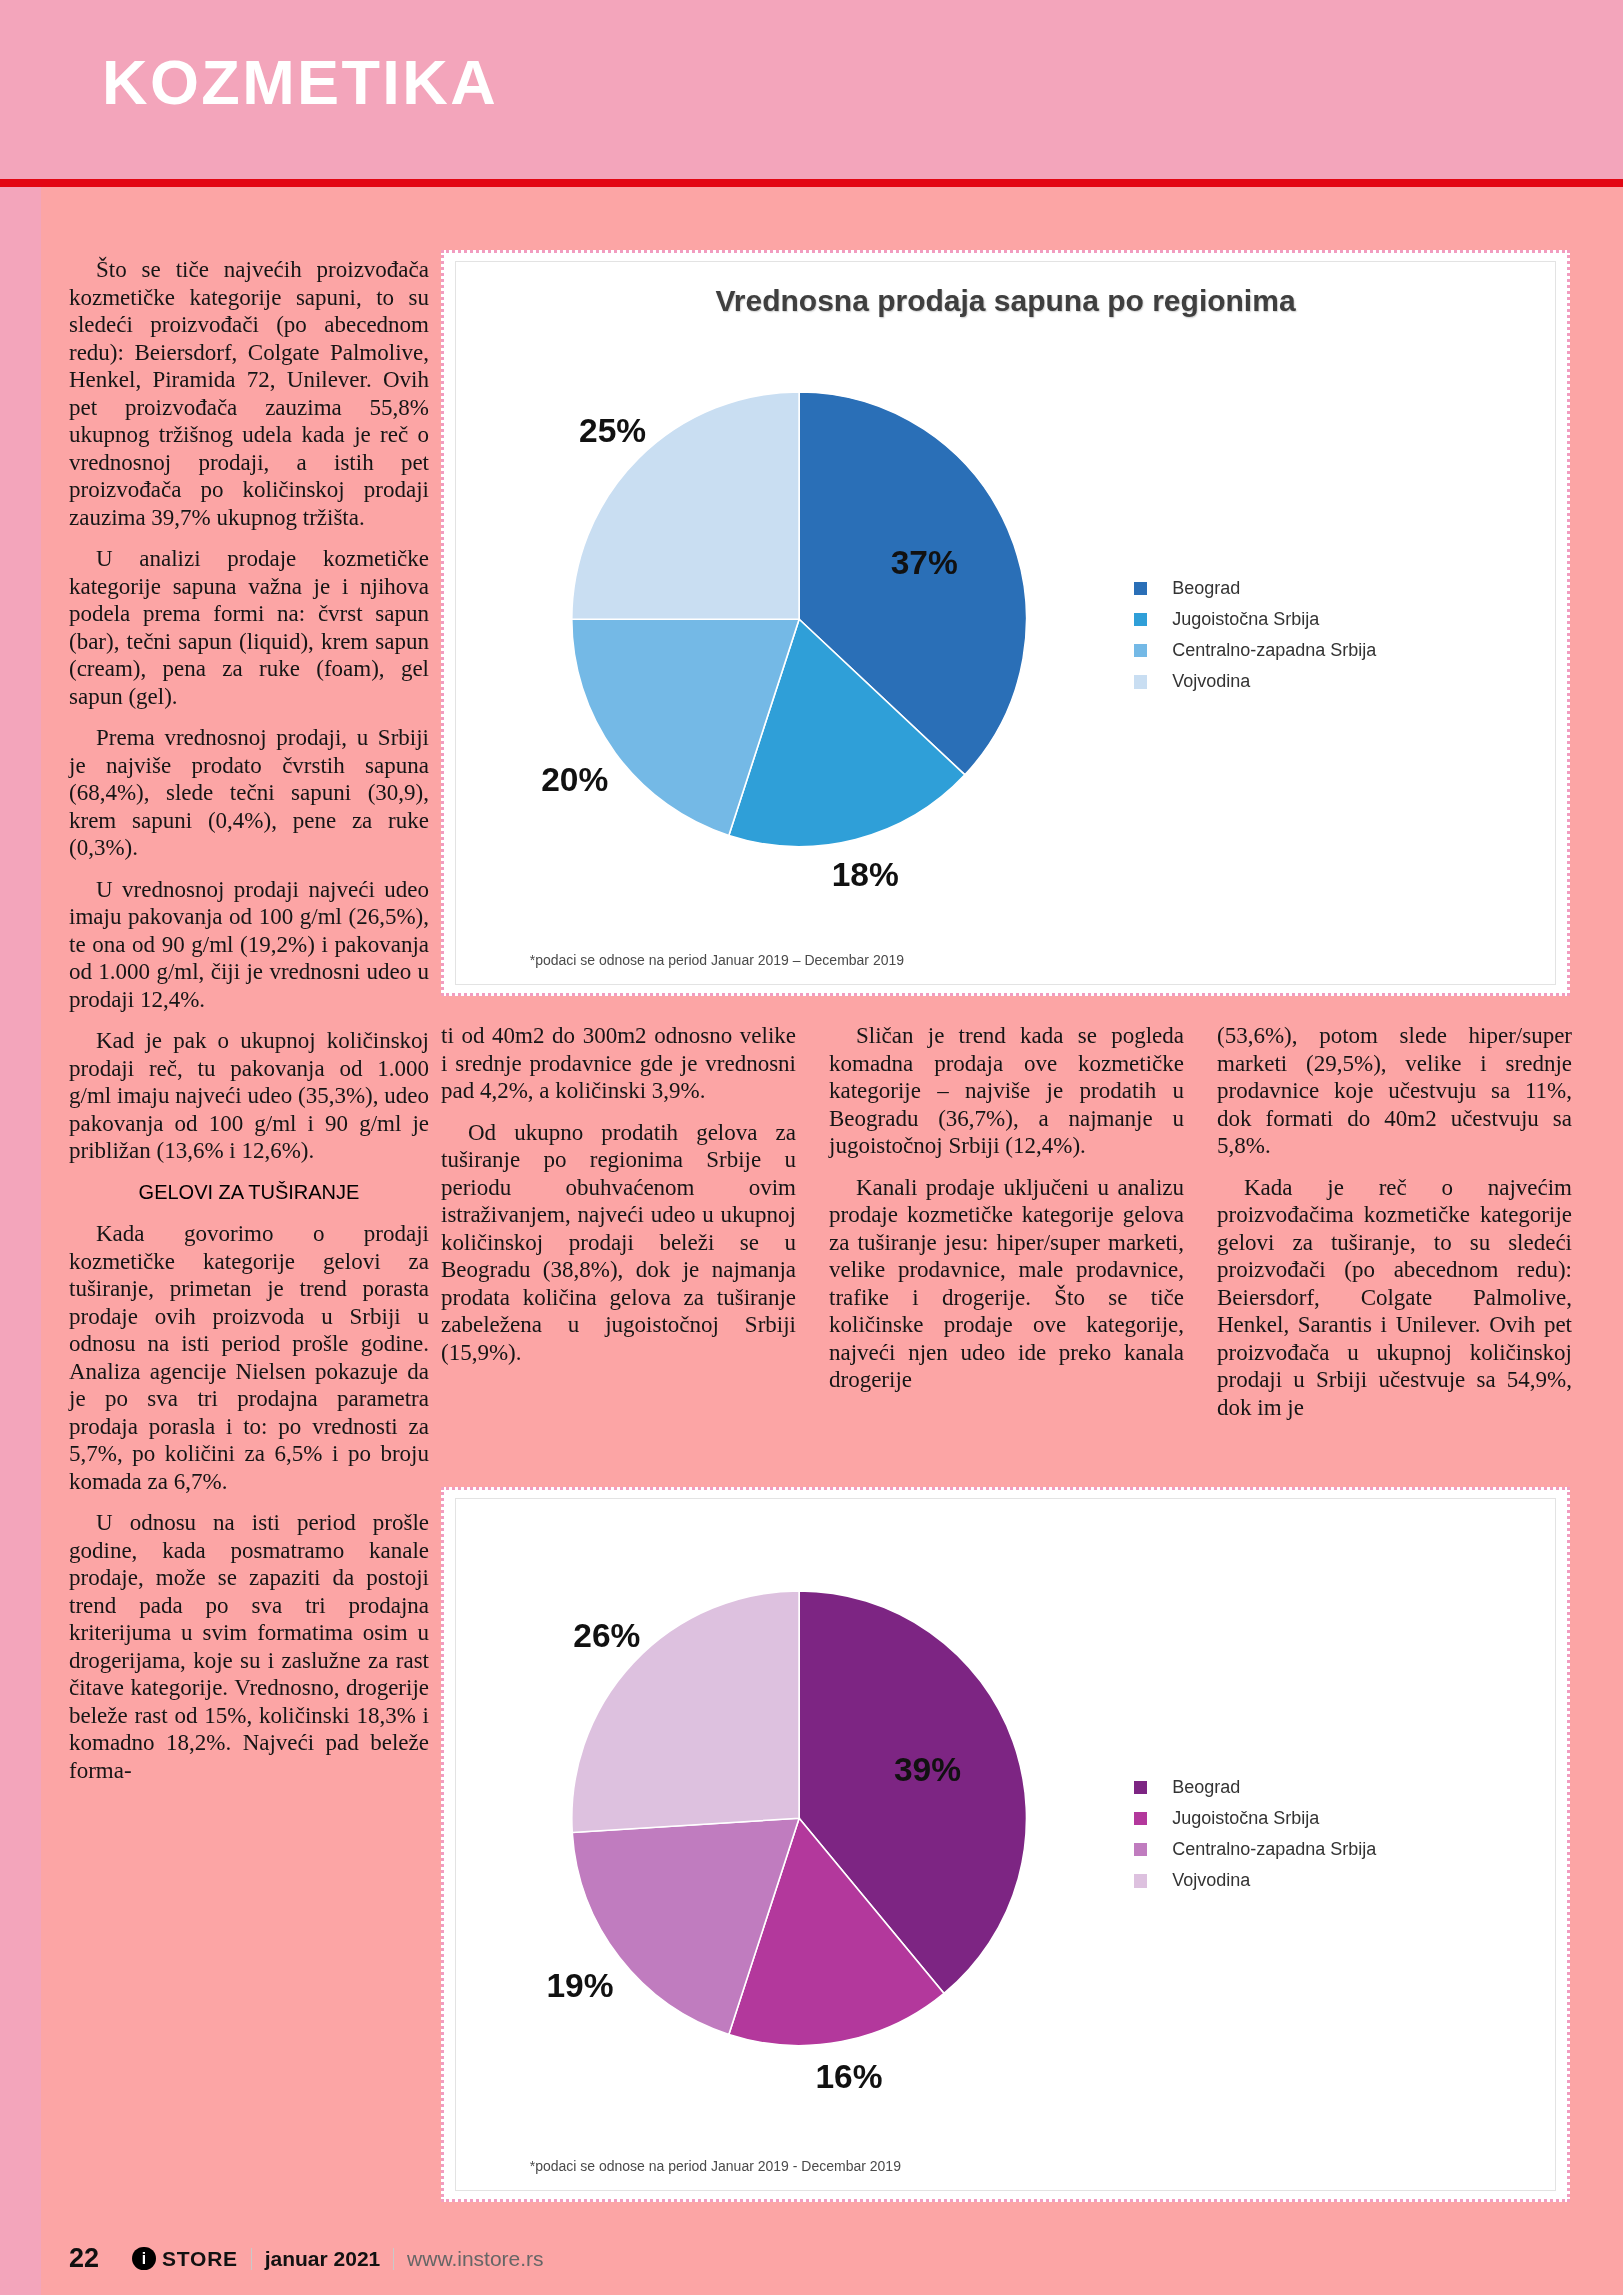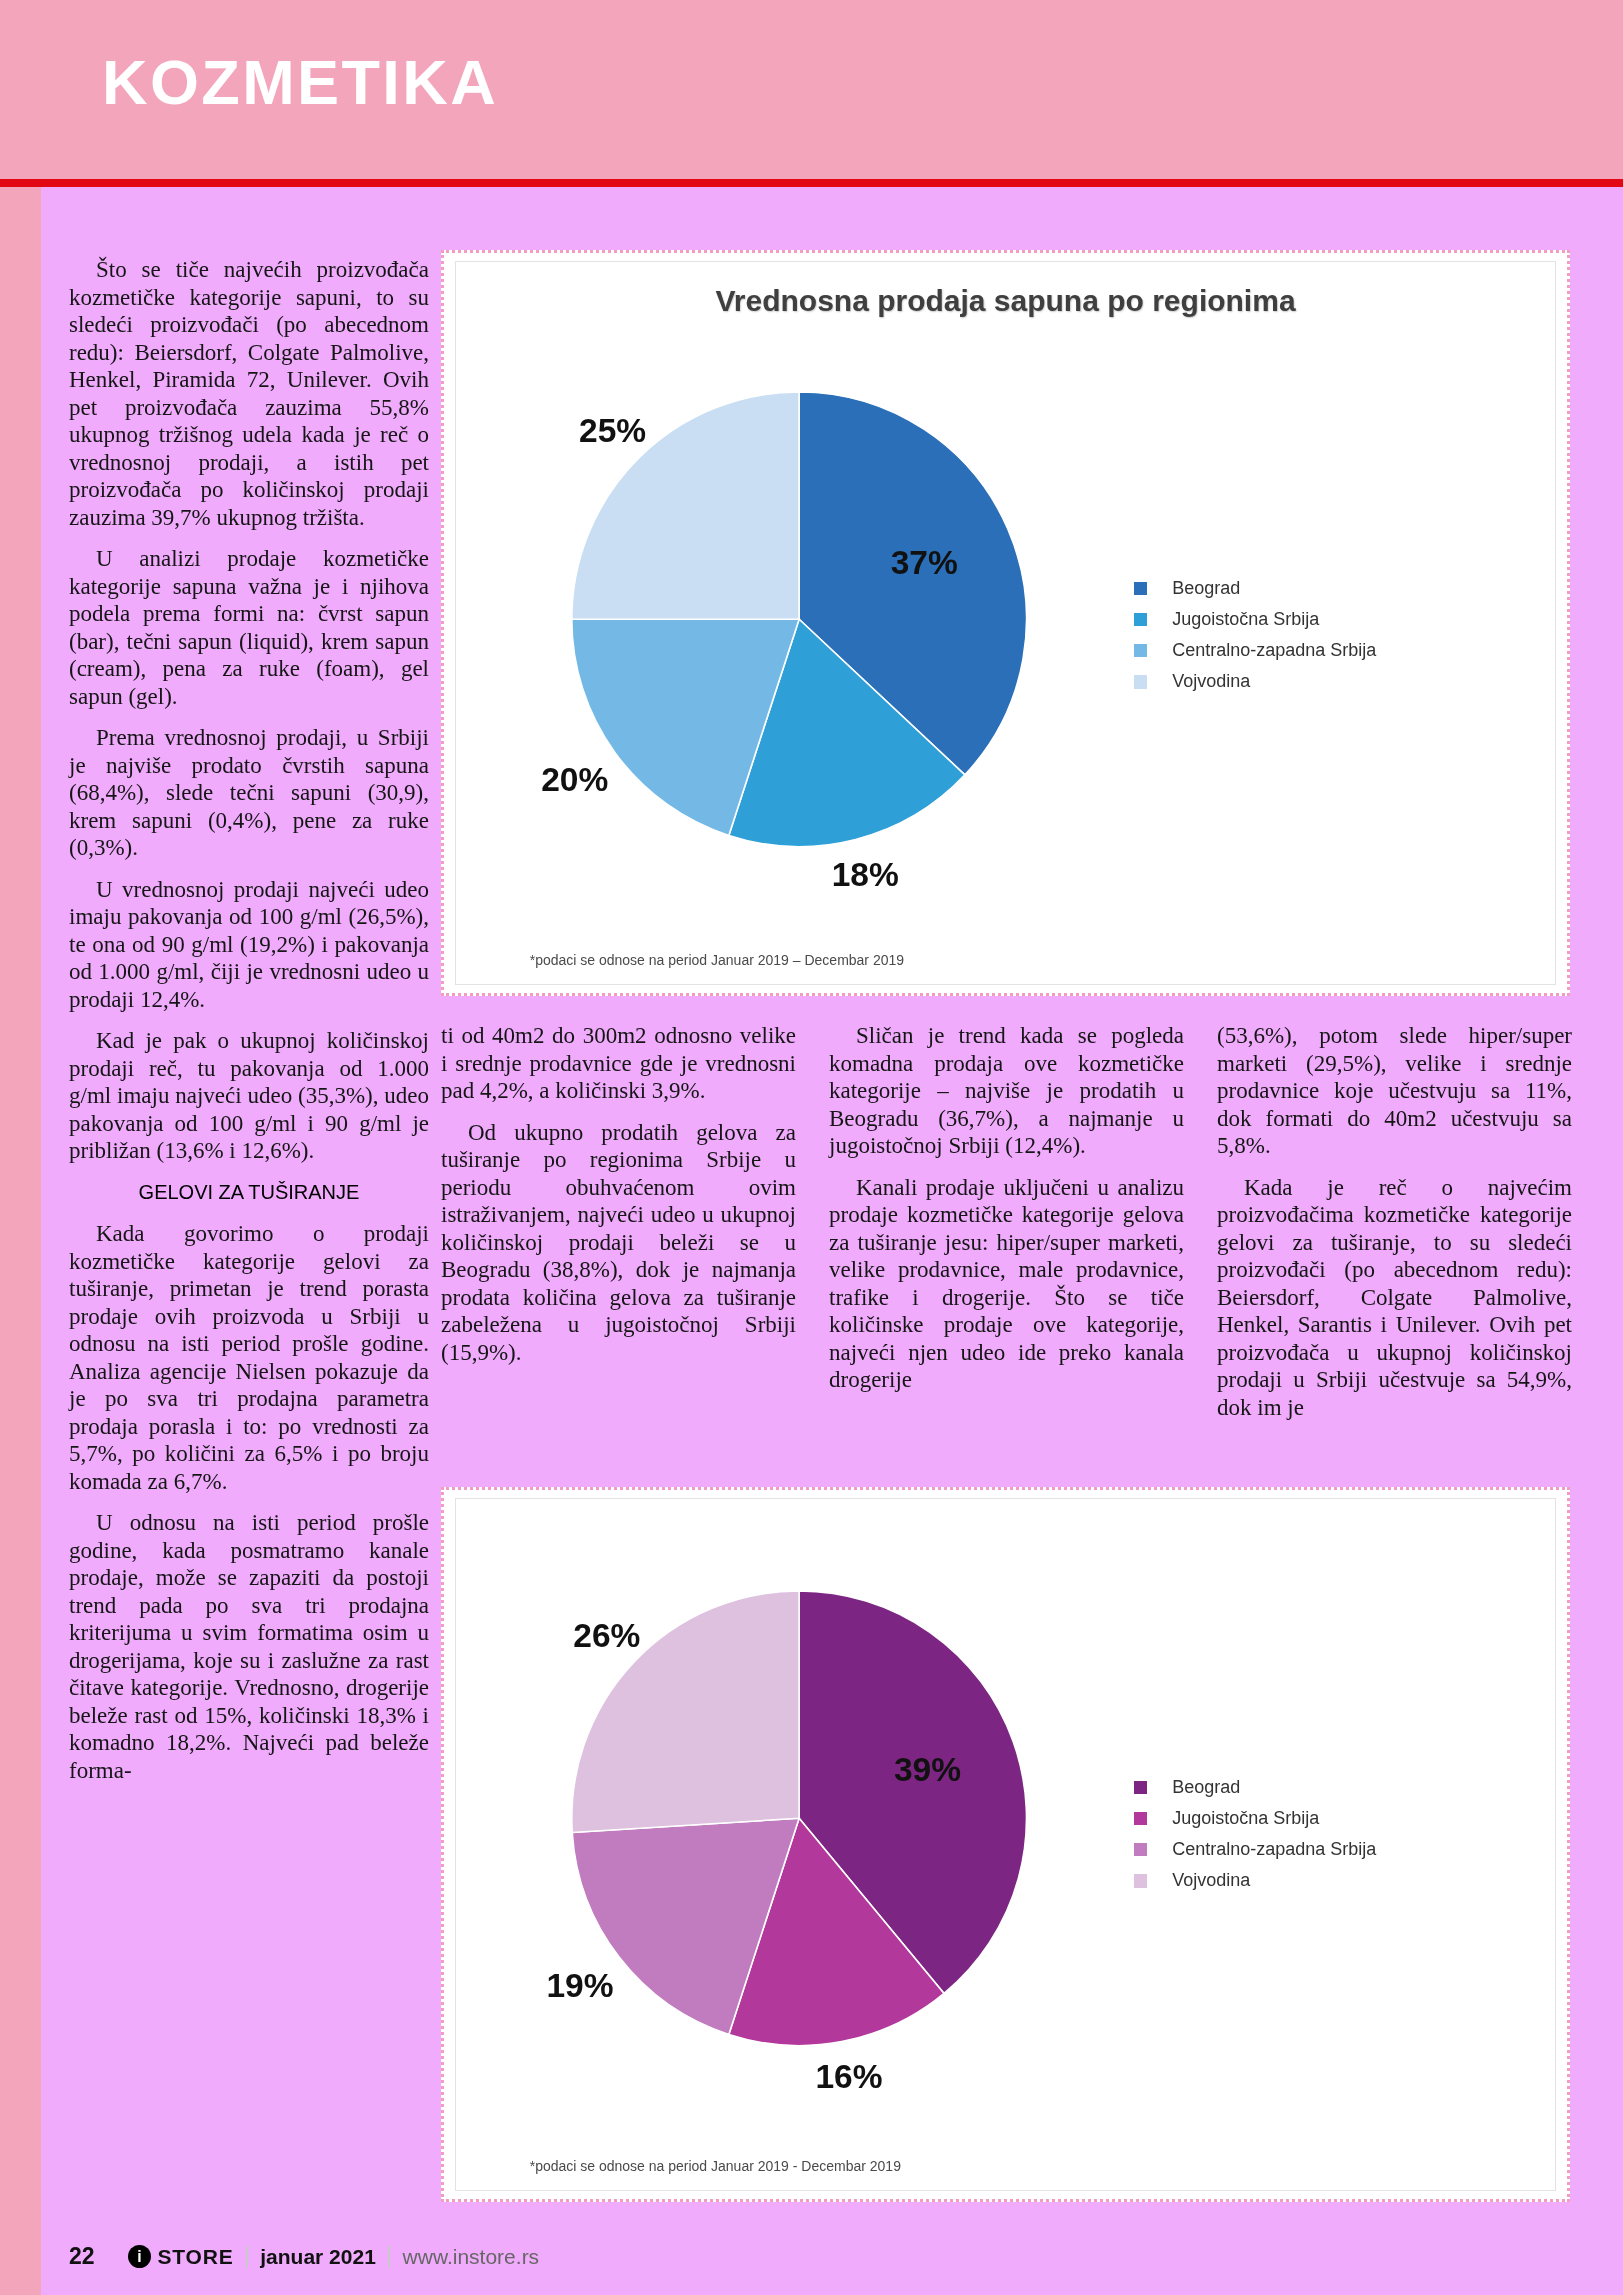--- a/index.html
+++ b/index.html
@@ -1,18 +1,18 @@
 <!DOCTYPE html>
 <html style="font-size:12.6px"><head>
 <meta charset="utf-8">
 <style>
   * { margin:0; padding:0; box-sizing:border-box; }
   html,body { background:#ffffff; }
   body { font-family:"Liberation Serif", serif; }
-  .page { position:relative; width:1623px; height:2295px; background:#f0abfc; overflow:hidden; }
+  .page { position:relative; width:1623px; height:2295px; background:#fca5a5; overflow:hidden; }
 
   .side-strip { position:absolute; left:0; top:0; width:41px; height:2295px; background:#f3a5bb; }
   .header-band { position:absolute; left:0; top:0; width:1623px; height:179px; background:#f3a5bb; }
   .header-band h1 { position:absolute; left:102px; top:46px; font-family:"Liberation Sans", sans-serif;
        font-weight:bold; font-size:63px; letter-spacing:2.4px; color:#ffffff; }
   .red-line { position:absolute; left:0; top:179px; width:1623px; height:7.9px; background:#e30613; }
 
   .col { position:absolute; font-size:23px; line-height:27.5px; color:#151515; text-align:justify; }
   .col p { margin-bottom:14px; text-indent:27px; }
   .col p.noindent { text-indent:0; }
@@ -33,21 +33,21 @@
   .pie-wrap { width:62%; display:flex; justify-content:center; align-items:center; height:100%; }
   .pie { width:94%; max-height:100%; }
   .pie-label { font-family:"Liberation Sans", sans-serif; font-weight:bold; font-size:42px; fill:#111; }
   .legend { list-style:none; width:38%; font-family:"Liberation Sans", sans-serif; font-size:18px; color:#333; }
   .legend li { display:flex; align-items:center; margin:10.2px 0;gap:15px; }
   .legend .swatch { width:13.4px; height:13.4px; margin-right:10.2px; flex:0 0 auto; }
   .chart-footnote { font-family:"Liberation Sans", sans-serif; font-size:14px; color:#4a4a4a; padding:0 0 4.7px 58px; }
 
   .footer { position:absolute; left:69px; top:2243px; width:1502px; display:flex; align-items:center;
        font-family:"Liberation Sans", sans-serif; font-size:21px; color:#111; }
-  .footer .page-num { font-weight:bold; font-size:23px; }
+  .footer .page-num { font-weight:bold; font-size:27px; }
   .footer .logo-wrap { display:flex; align-items:center; margin-left:33px; }
   .footer .logo-circle { width:23.6px; height:23.6px; border-radius:50%; background:#000; color:#fff;
        display:inline-flex; align-items:center; justify-content:center; font-weight:bold; font-size:15.7px; margin-right:6.3px; }
   .footer .brand { font-weight:bold; letter-spacing:0.8px; }
   .footer .sep { width:1.6px; height:22px; background:#c9c9c9; margin:0 12.6px; }
   .footer .date { font-weight:bold; }
   .footer .site { color:#666; }
 </style>
 </head>
 <body>

